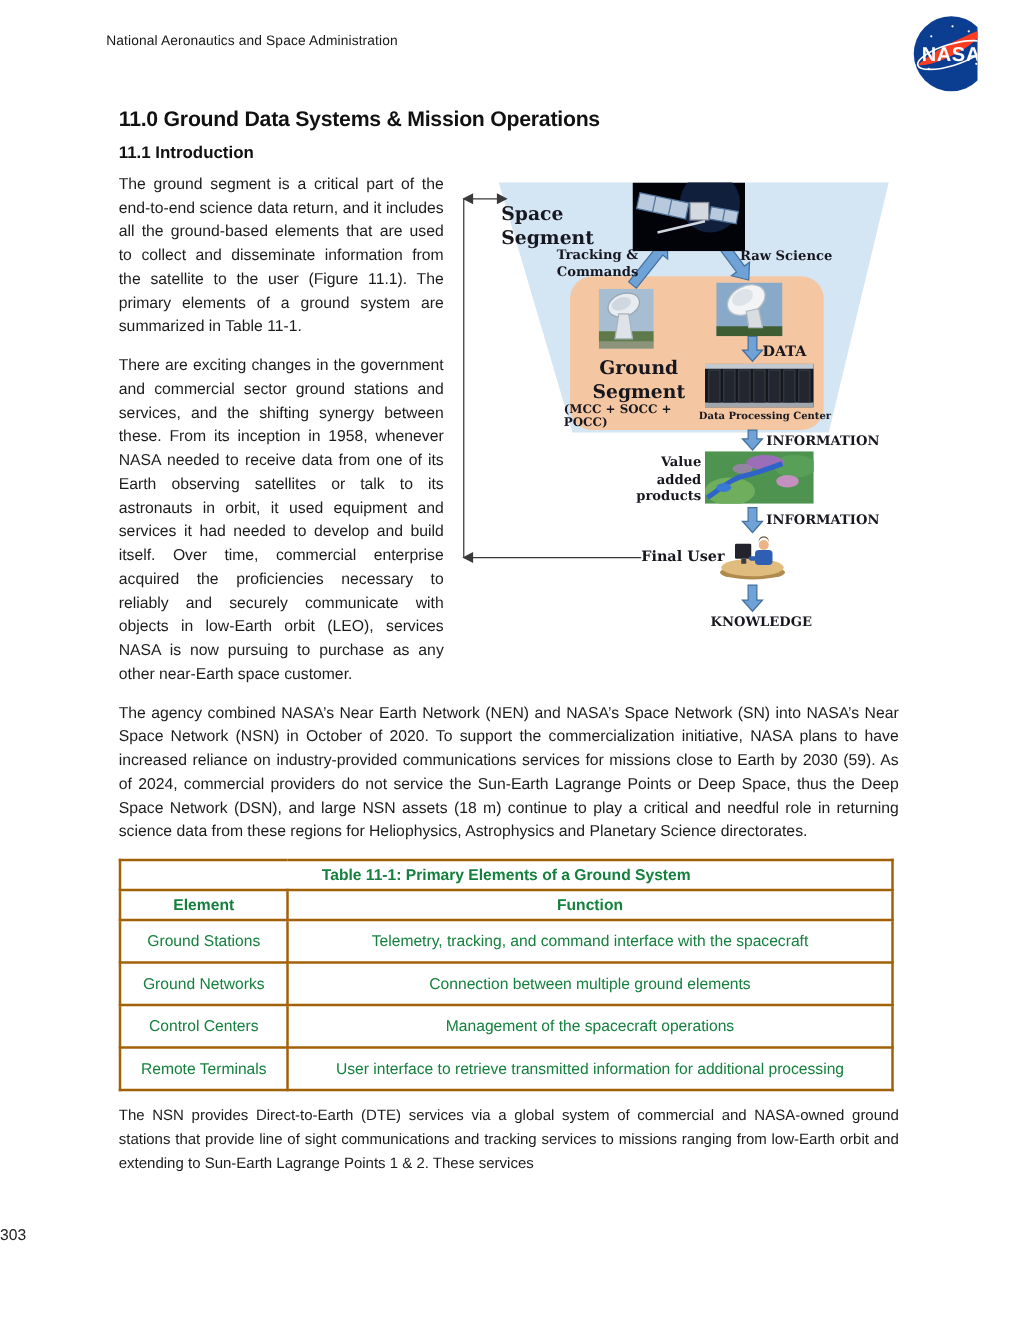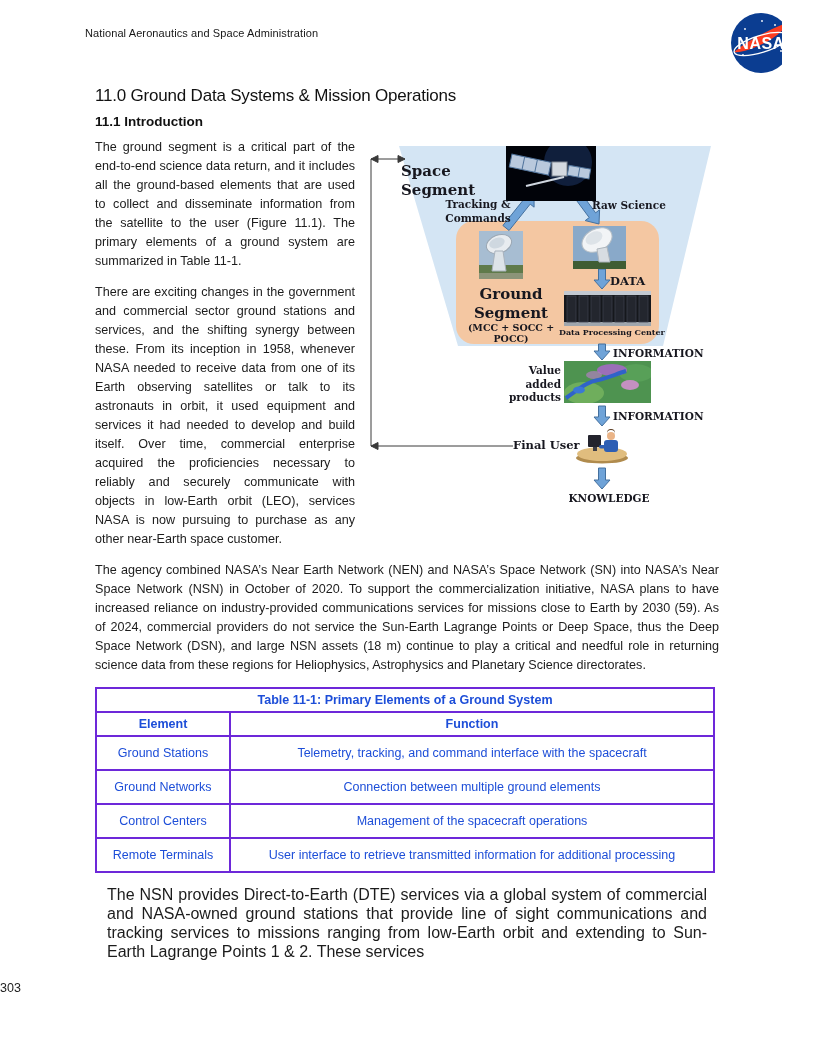--- a/index.html
+++ b/index.html
@@ -4,58 +4,58 @@
 <style>
   html,body { margin:0; padding:0; background:#ffffff; }
   .page {
     position:relative; width:782px; height:1056px; background:#ffffff;
     font-family:"Liberation Sans", sans-serif; color:#1b1b1b; overflow:hidden;
   }
   .agency { position:absolute; left:85px; top:27px; font-size:11px; color:#171717; letter-spacing:0.1px; }
   .logo { position:absolute; left:729px; top:11px; width:64px; height:64px; }
 
   .main { position:absolute; left:95px; top:86px; width:624px; }
-  h1.title { margin:0 0 8px 0; font-size:17px; font-weight:normal; color:#111; letter-spacing:-0.2px; }
+  h1.title { margin:0 0 8px 0; font-size:17px; font-weight:bold; color:#111; letter-spacing:-0.2px; }
   h2.section { margin:0 0 9px 0; font-size:13.5px; font-weight:bold; color:#111; }
 
   .flow { width:624px; }
   .flow p { margin:0 0 12px 0; font-size:12.6px; line-height:19px; text-align:justify; color:#1c1c1c; }
 
   figure.fig { float:right; width:356px; margin:0 0 2px 8px; padding:0; }
   .diagram { position:relative; width:356px; height:372px; }
   .diagram svg.bg { position:absolute; left:0; top:0; }
   .img { position:absolute; display:block; }
   .fl { position:absolute; font-family:"DejaVu Serif","Liberation Serif",serif; font-weight:bold; color:#17171f; }
   .l-space   { left:38px;  top:24px;  width:118px; font-size:15px;  text-align:left; line-height:1.25; }
   .l-track   { left:70px;  top:60px;  width:90px;  font-size:10.5px; text-align:center; line-height:1.3; }
   .l-raw     { left:229px; top:61px;  width:100px; font-size:10.5px; }
   .l-ground  { left:93px;  top:147px; width:110px; font-size:15px;  text-align:center; line-height:1.25; }
-  .l-mcc     { left:88px;  top:184px; width:120px; font-size:9.5px; text-align:center; }
+  .l-mcc     { left:88px;  top:184px; width:120px; font-size:9.5px; }
   .l-data    { left:247px; top:136px; font-size:11.5px; }
   .l-dpc     { left:196px; top:189px; width:96px;  font-size:8px;   text-align:center; white-space:nowrap; }
   .l-info1   { left:250px; top:209px; font-size:10.5px; }
   .l-value   { left:146px; top:226px; width:52px;  font-size:10.5px; text-align:right; line-height:1.3; }
   .l-info2   { left:250px; top:272px; font-size:10.5px; }
   .l-final   { left:150px; top:300px; font-size:11.5px; }
   .l-know    { left:196px; top:354px; width:100px; font-size:10.5px; text-align:center; }
 
   figcaption.fig-caption {
     margin-top:3px; width:356px; font-size:12.5px; font-style:italic;
     color:#3f6c8f; text-align:justify; line-height:16.5px;
   }
 
   table.t11 { clear:both; border-collapse:collapse; width:620px; margin:6px 0 10px 0; }
-  table.t11 th, table.t11 td { border:2px solid #6d28d9; font-size:12.5px; color:#1d4ed8; vertical-align:middle; }
+  table.t11 th, table.t11 td { border:2px solid #a16207; font-size:12.5px; color:#15803d; vertical-align:middle; }
   .t-title { font-weight:bold; text-align:center; padding:4px 2px; }
   .t-head  { font-weight:bold; text-align:center; padding:4px 2px;margin-left:36px; }
   td.el    { width:128px; text-align:center; padding:9px 2px; }
   td.fn    { text-align:center; padding:3px 8px; line-height:17px; }
   td.fn.justify { text-align:justify; text-align-last:center;border-radius:15px; }
 
-  .p4 { margin:12px; font-size:16px; line-height:19px; text-align:justify; color:#1c1c1c; }
+  .p4 { margin:0; font-size:12px; line-height:19px; text-align:justify; color:#1c1c1c; }
   .page-number { position:absolute; left:0; top:981px; width:816px; text-align:left; font-size:12.5px; color:#222; }
 </style>
 </head>
 <body>
 
 <div class="page">
 
   <div class="agency">National Aeronautics and Space Administration</div>
 
   <svg class="logo" viewBox="0 0 64 64">

